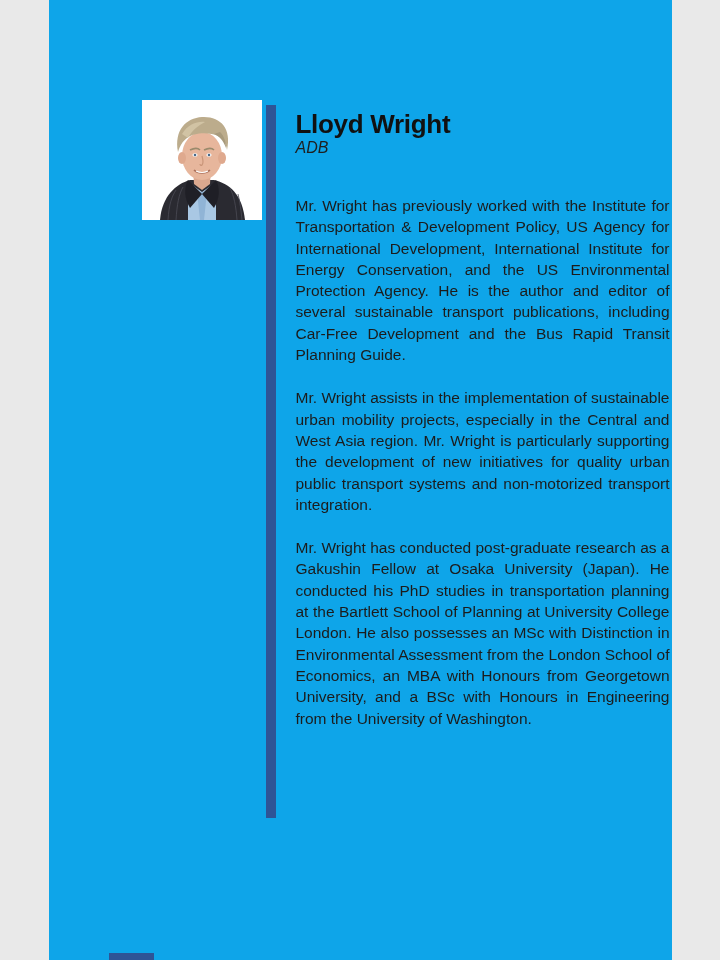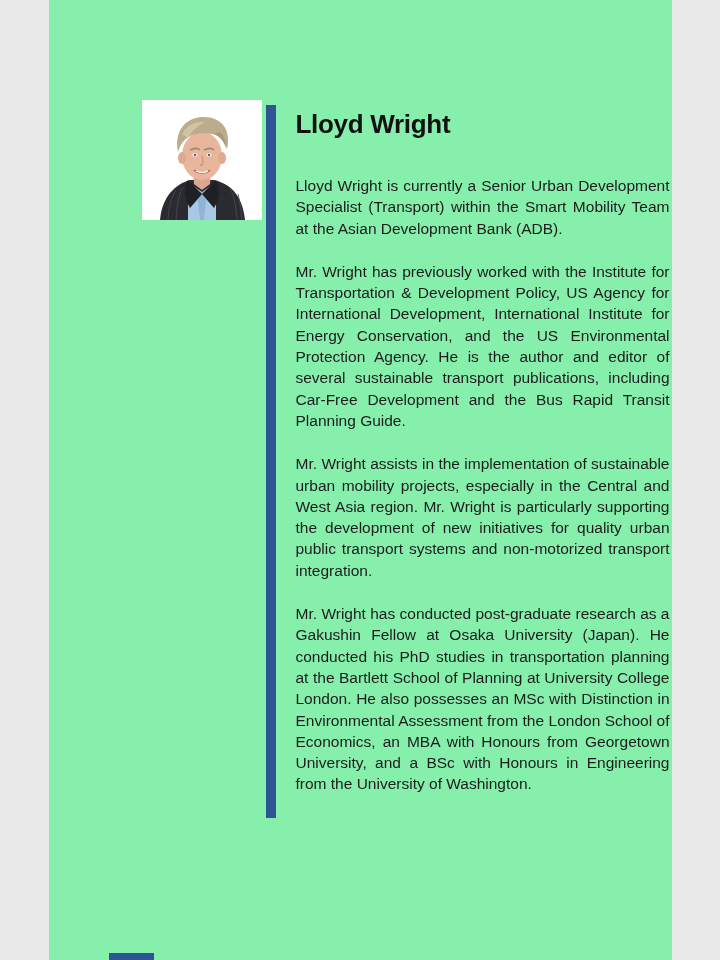--- a/index.html
+++ b/index.html
@@ -6,21 +6,21 @@
     margin: 0;
     padding: 0;
     background: #e9e9e9;
     font-family: "Liberation Sans", sans-serif;
   }
   .page {
     position: relative;
     width: 623px;
     height: 960px;
     margin: 0 auto;
-    background: #86efac;
+    background: #0ea5e9;
     overflow: hidden;
     color: #1f1f1f;
   }
   .photo {
     position: absolute;
     left: 93px;
     top: 100px;
     width: 120px;
     height: 120px;
     overflow: hidden;
@@ -141,23 +141,23 @@
 
       <path d="M52 70 C56 74 64 74 68 70" stroke="#a96f5a" stroke-width="1.5" fill="none"></path>
       <path d="M54 71 C58 73 62 73 66 71" stroke="#ffffff" stroke-width="1.2" fill="none"></path>
     </svg>
   </div>
 
   <div class="accent-bar"></div>
 
   <div class="content">
     <h1 class="person-name">Lloyd Wright</h1>
+    <div class="org">ADB</div>
 
     <div class="bio">
-      <p>Lloyd Wright is currently a Senior Urban Development Specialist (Transport) within the Smart Mobility Team at the Asian Development Bank (ADB).</p>
       <p>Mr. Wright has previously worked with the Institute for Transportation &amp; Development Policy, US Agency for International Development, International Institute for Energy Conservation, and the US Environmental Protection Agency. He is the author and editor of several sustainable transport publications, including Car-Free Development and the Bus Rapid Transit Planning Guide.</p>
       <p>Mr. Wright assists in the implementation of sustainable urban mobility projects, especially in the Central and West Asia region. Mr. Wright is particularly supporting the development of new initiatives for quality urban public transport systems and non-motorized transport integration.</p>
       <p>Mr. Wright has conducted post-graduate research as a Gakushin Fellow at Osaka University (Japan). He conducted his PhD studies in transportation planning at the Bartlett School of Planning at University College London. He also possesses an MSc with Distinction in Environmental Assessment from the London School of Economics, an MBA with Honours from Georgetown University, and a BSc with Honours in Engineering from the University of Washington.</p>
     </div>
   </div>
 
   <div class="footer-mark"></div>
 
 </div>
 

